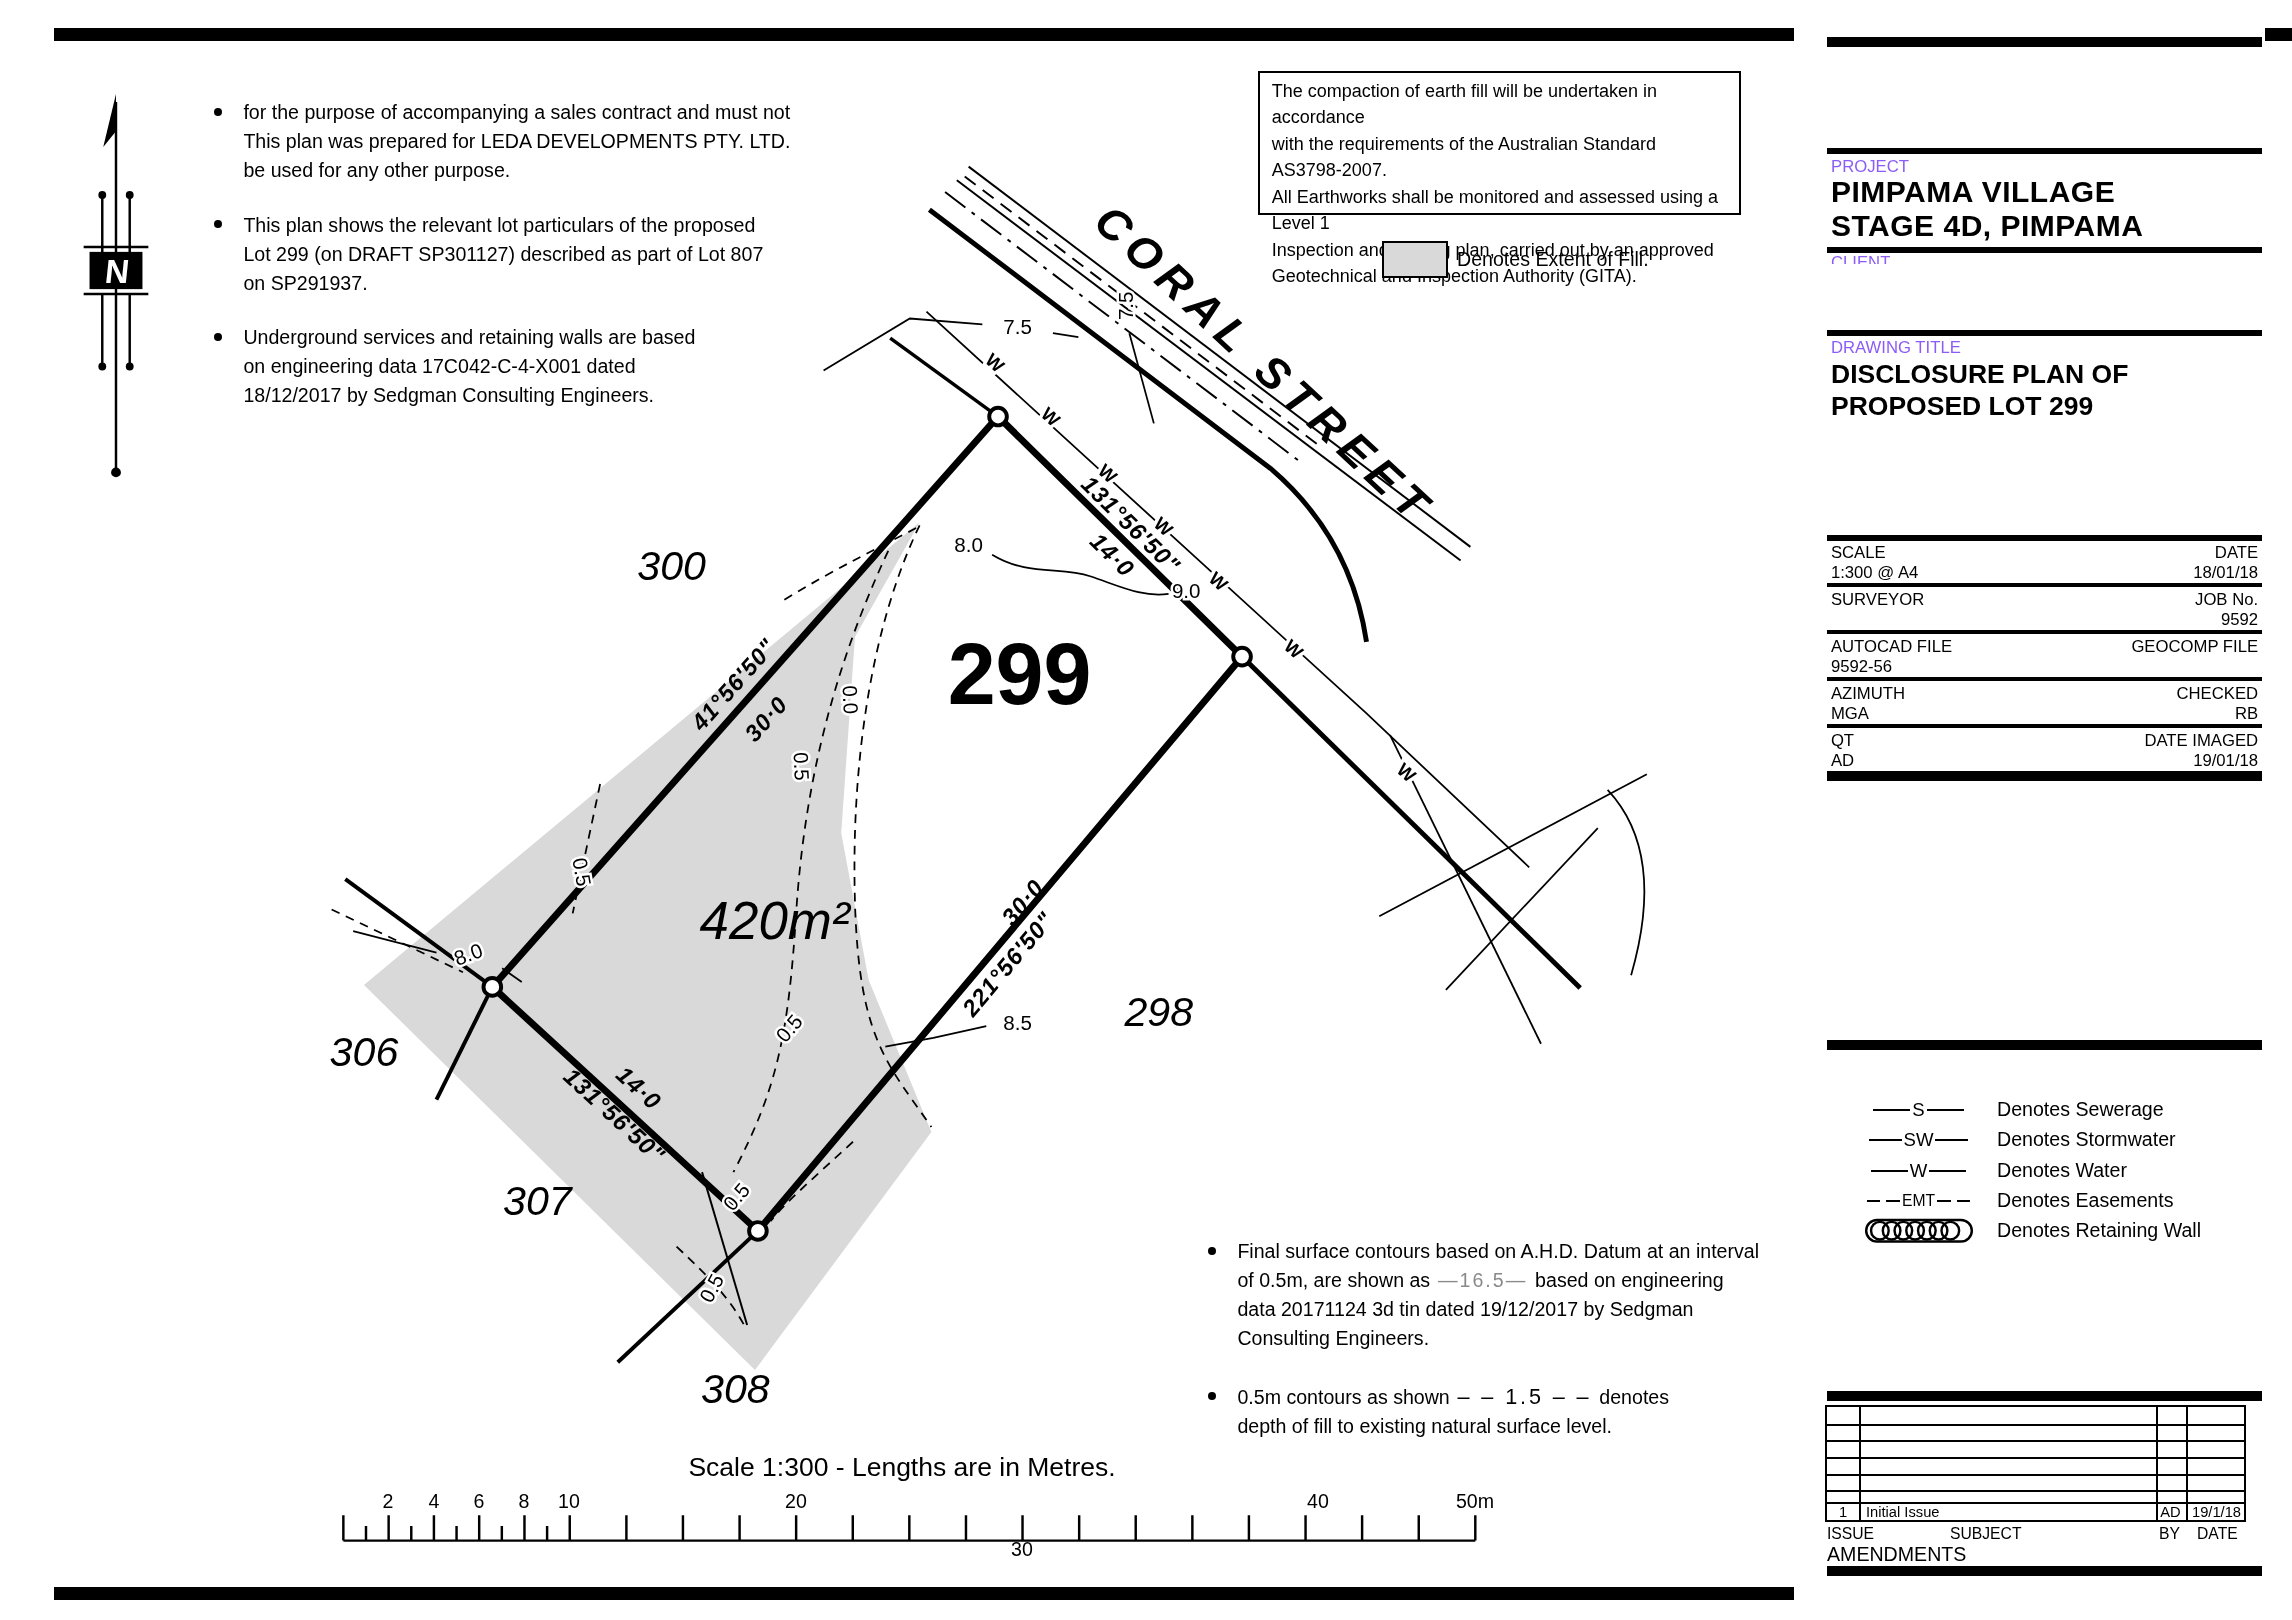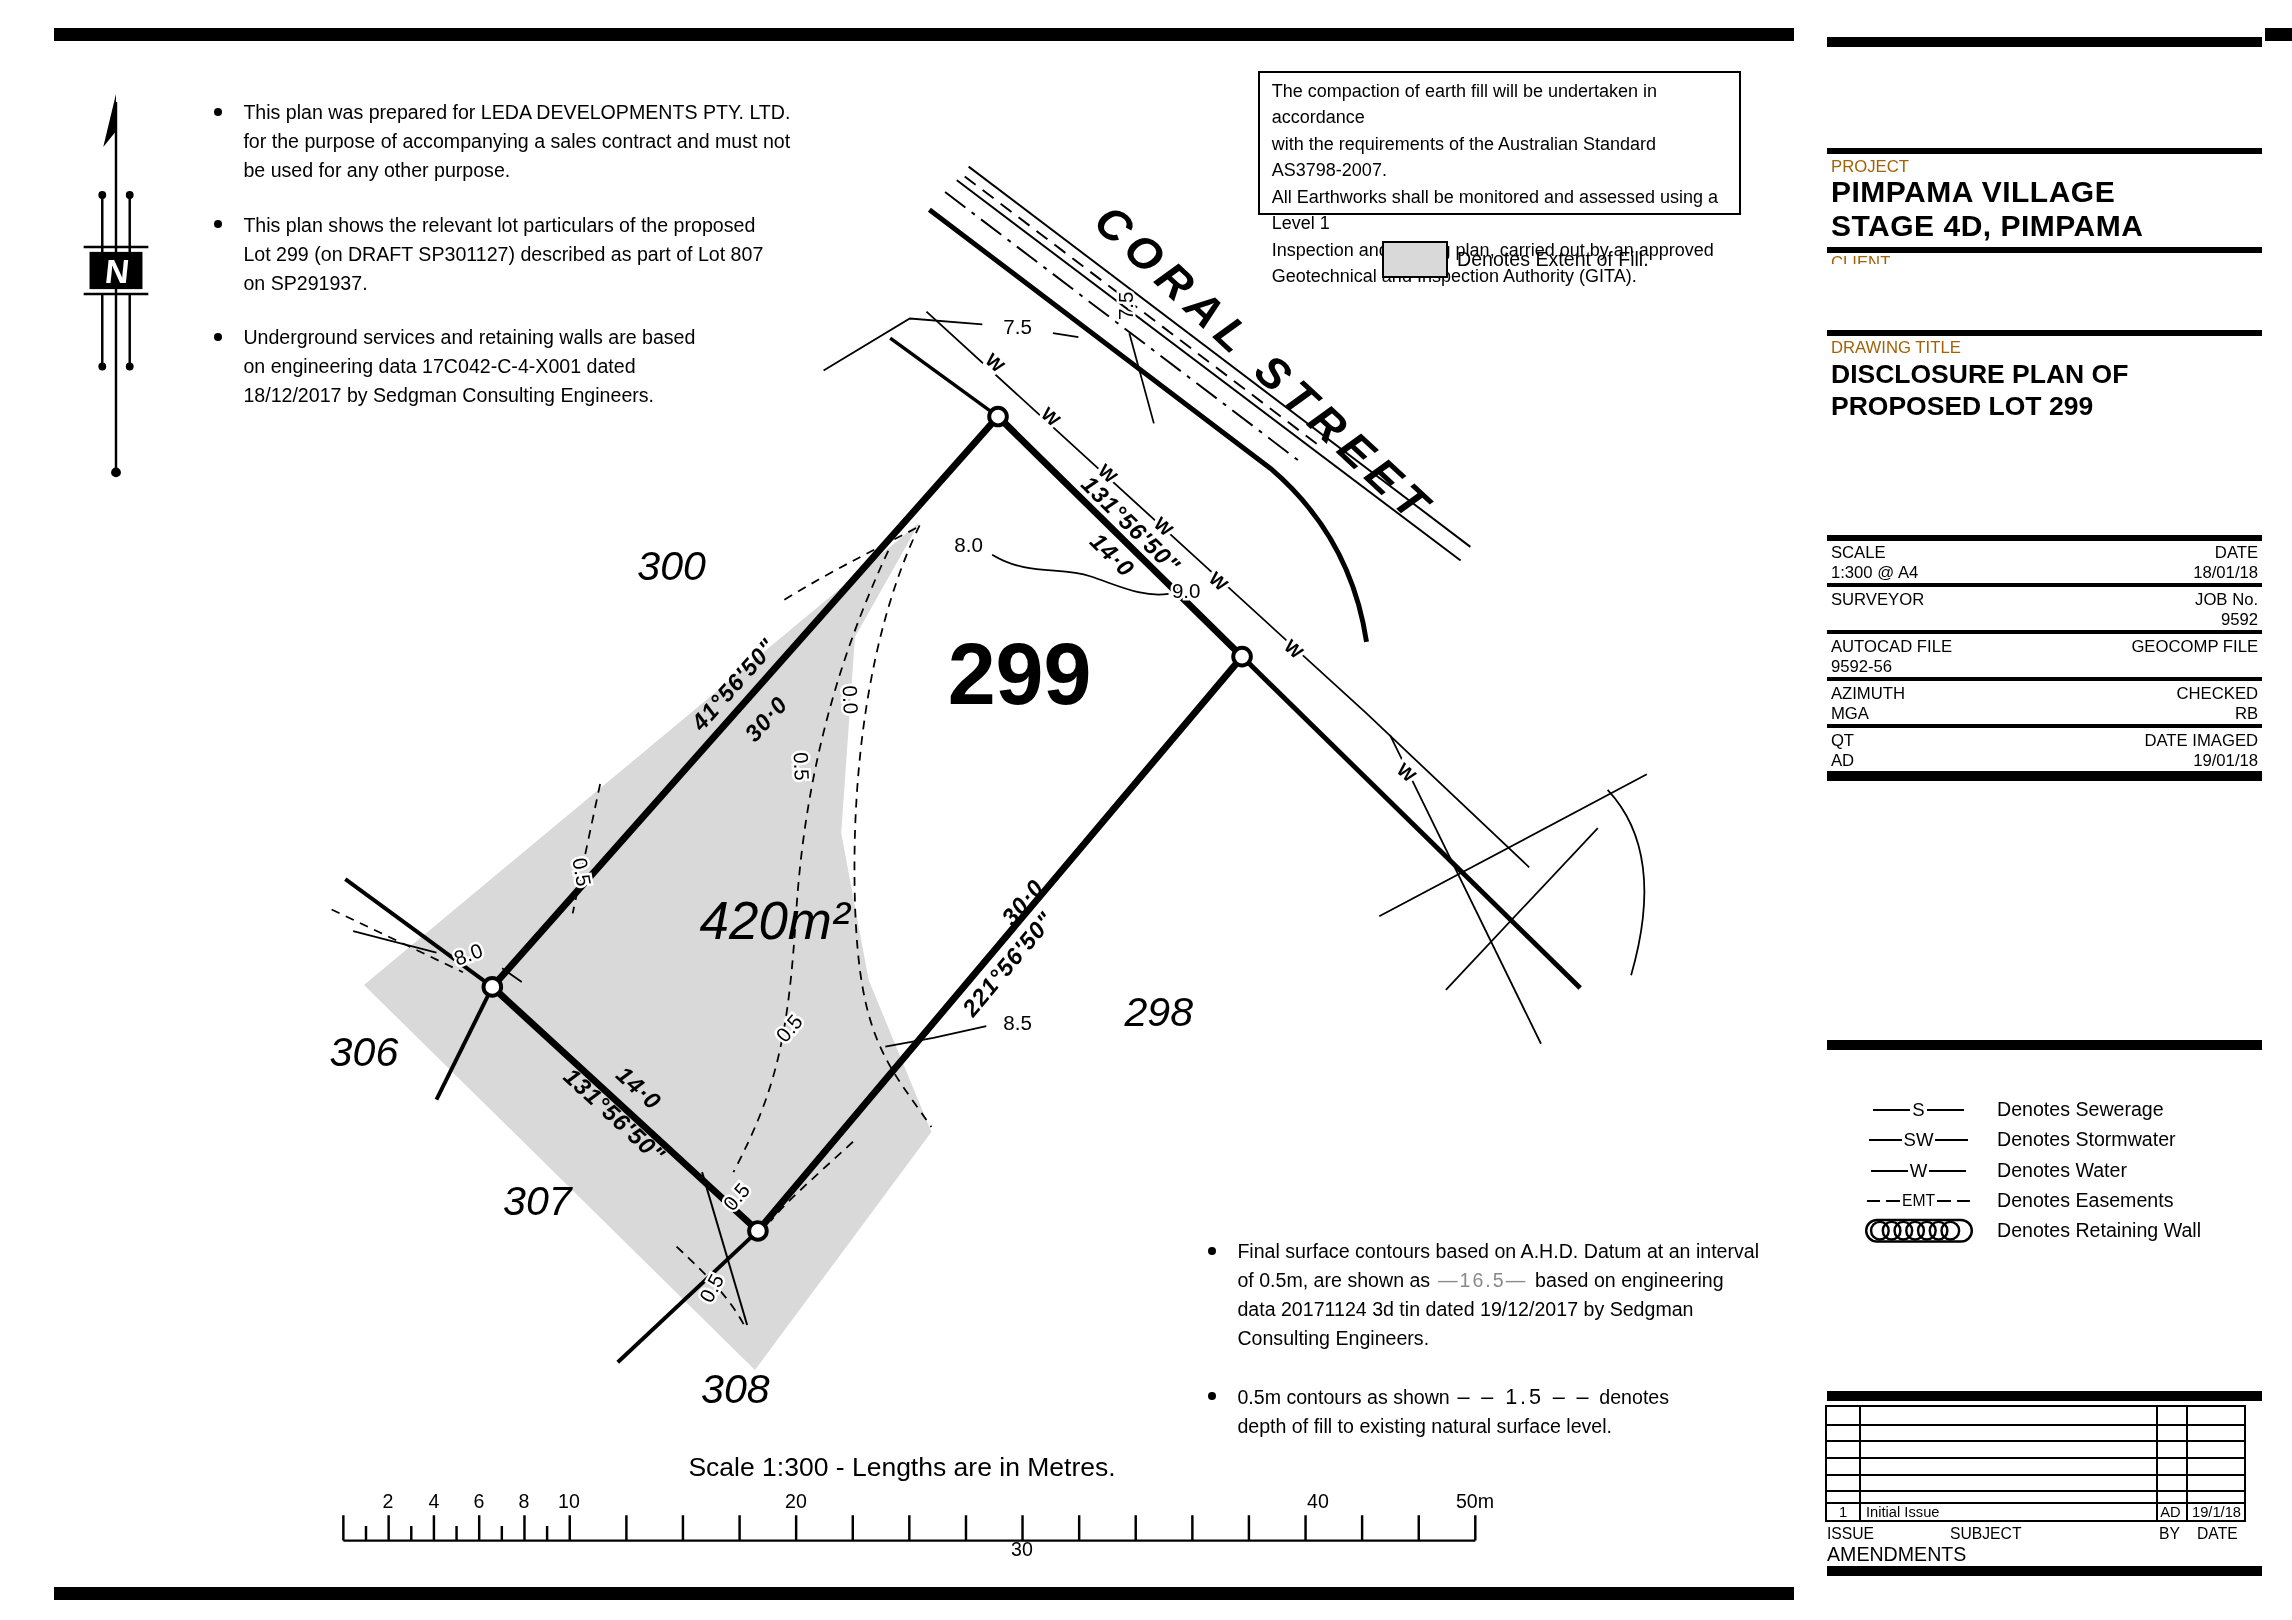--- a/index.html
+++ b/index.html
@@ -8,21 +8,21 @@
   .bar{position:absolute;background:#000;}
   .abs{position:absolute;}
   svg{font-family:"Liberation Sans",sans-serif;}
   
   .note{display:flex;margin-bottom:25.5px;}
   .note .dot{width:7.8px;height:7.8px;border-radius:50%;background:#000;margin:9.8px 21.6px 0 0;flex:none;}
   .note-lines{font-size:19.6px;line-height:29px;}
   
   .cbox{border:2.9px solid #000;padding:4.9px 11.8px;font-size:18px;line-height:26.5px;}
   
-  .tb-label{font-size:16.7px;color:#a16207;}
+  .tb-label{font-size:16.7px;color:#8b5cf6;}
   .tb-big{font-size:30px;font-weight:bold;line-height:34px;letter-spacing:0.5px;}
   .dt-big{font-size:26.5px;font-weight:bold;line-height:32px;}
   .fld-l{position:absolute;left:3.9px;font-size:16.7px;}
   .fld-r{position:absolute;right:3.9px;font-size:16.7px;text-align:right;}
   .legend-row{position:absolute;height:27.4px;width:435px;}
   .legend-sym{position:absolute;left:29px;width:125px;top:0;height:27.4px;display:flex;align-items:center;justify-content:center;}
   .legend-txt{position:absolute;left:160px;top:2px;font-size:19.6px;margin-left:10px;}
   .lln{height:2px;background:#000;flex:none;}
   .legend-sym .sy{font-size:18.6px;margin:0 2px;}
   .gray-contour{color:#8a8a8a;margin:0 7.8px;letter-spacing:2px;}
@@ -159,22 +159,22 @@
 </svg>
 
 <div class="bar" style="left:54px;top:28px;width:1740px;height:12.7px"></div>
 <div class="bar" style="left:2265px;top:28px;width:27.4px;height:12.7px"></div>
 <div class="bar" style="left:54px;top:1587px;width:1740px;height:12.7px"></div>
 
 <div class="abs" style="left:214px;top:98px;width:637px">
   <div class="note">
     <span class="dot"></span>
     <div class="note-lines">
+      <div>for the purpose of accompanying a sales contract and must not</div>
       <div>This plan was prepared for LEDA DEVELOPMENTS PTY. LTD.</div>
-      <div>for the purpose of accompanying a sales contract and must not</div>
       <div>be used for any other purpose.</div>
     </div>
   </div>
   <div class="note">
     <span class="dot"></span>
     <div class="note-lines">
       <div>This plan shows the relevant lot particulars of the proposed</div>
       <div>Lot 299 (on DRAFT SP301127) described as part of Lot 807</div>
       <div>on SP291937.</div>
     </div>

